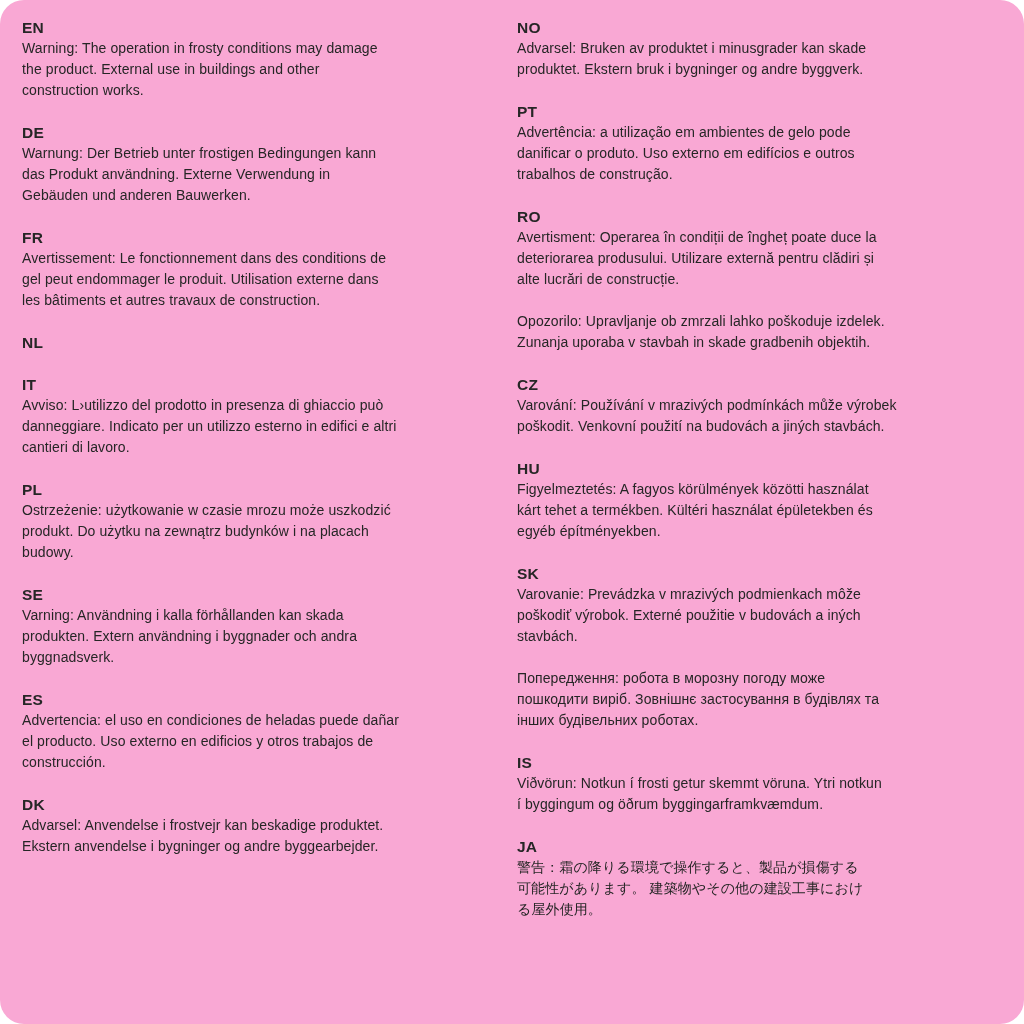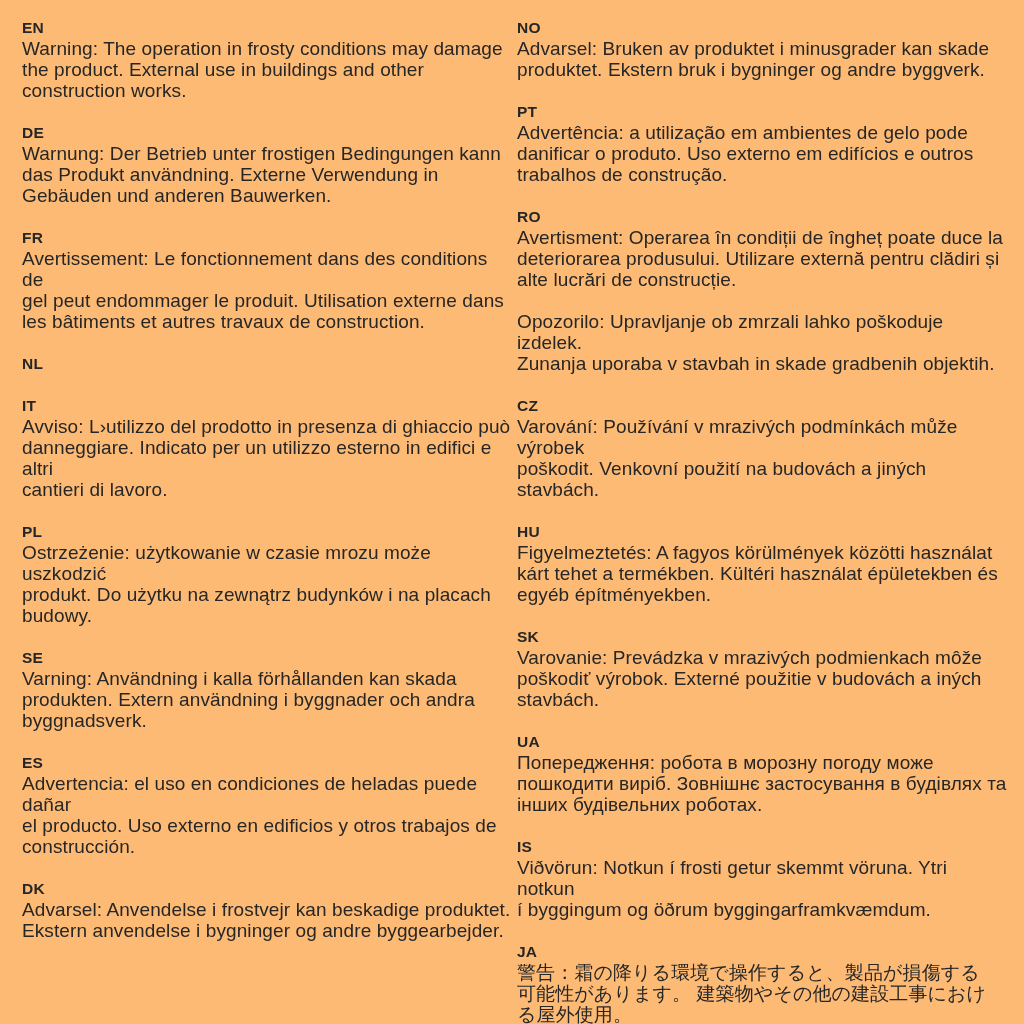--- a/index.html
+++ b/index.html
@@ -4,42 +4,43 @@
 <style>
   html, body {
     margin: 0;
     padding: 0;
     background: #ffffff;
   }
   .page {
     position: relative;
     width: 1024px;
     height: 1024px;
-    background: #fdba74;
+    background: #f9a8d4;
     font-family: "Liberation Sans", sans-serif;
     color: #262626;
     overflow: hidden;
+    border-radius: 24px;
   }
   .col {
     position: absolute;
     top: 17px;
     width: 492px;
   }
   .col-left  { left: 22px; }
   .col-right { left: 517px; }
   .sec { margin: 0 0 21px 0; }
   .code {
     font-size: 15.5px;
     font-weight: 700;
     line-height: 21px;
     margin: 0;
     letter-spacing: 0.2px;
   }
   .txt {
-    font-size: 19px;
+    font-size: 14px;
     font-weight: 400;
     line-height: 21px;
     margin: 0;
     white-space: pre-line;
     letter-spacing: 0.1px;
   }
 </style>
 </head>
 <body>
 
@@ -131,21 +132,20 @@
 kárt tehet a termékben. Kültéri használat épületekben és
 egyéb építményekben.</p>
     </section>
     <section class="sec">
       <h2 class="code">SK</h2>
       <p class="txt">Varovanie: Prevádzka v mrazivých podmienkach môže
 poškodiť výrobok. Externé použitie v budovách a iných
 stavbách.</p>
     </section>
     <section class="sec">
-      <h2 class="code">UA</h2>
       <p class="txt">Попередження: робота в морозну погоду може
 пошкодити виріб. Зовнішнє застосування в будівлях та
 інших будівельних роботах.</p>
     </section>
     <section class="sec">
       <h2 class="code">IS</h2>
       <p class="txt">Viðvörun: Notkun í frosti getur skemmt vöruna. Ytri notkun
 í byggingum og öðrum byggingarframkvæmdum.</p>
     </section>
     <section class="sec">

